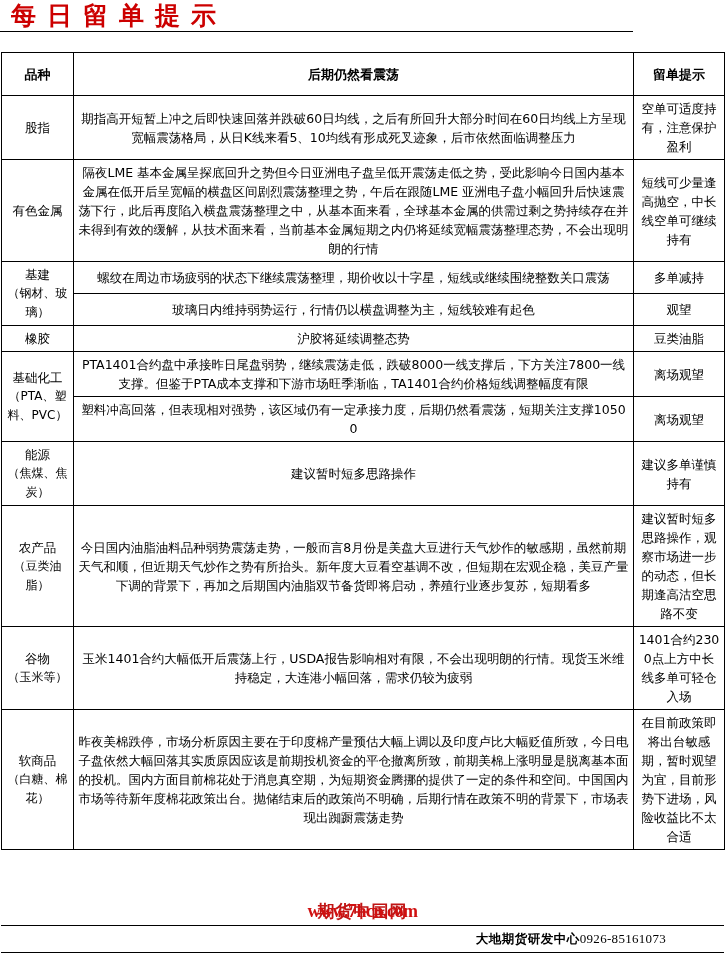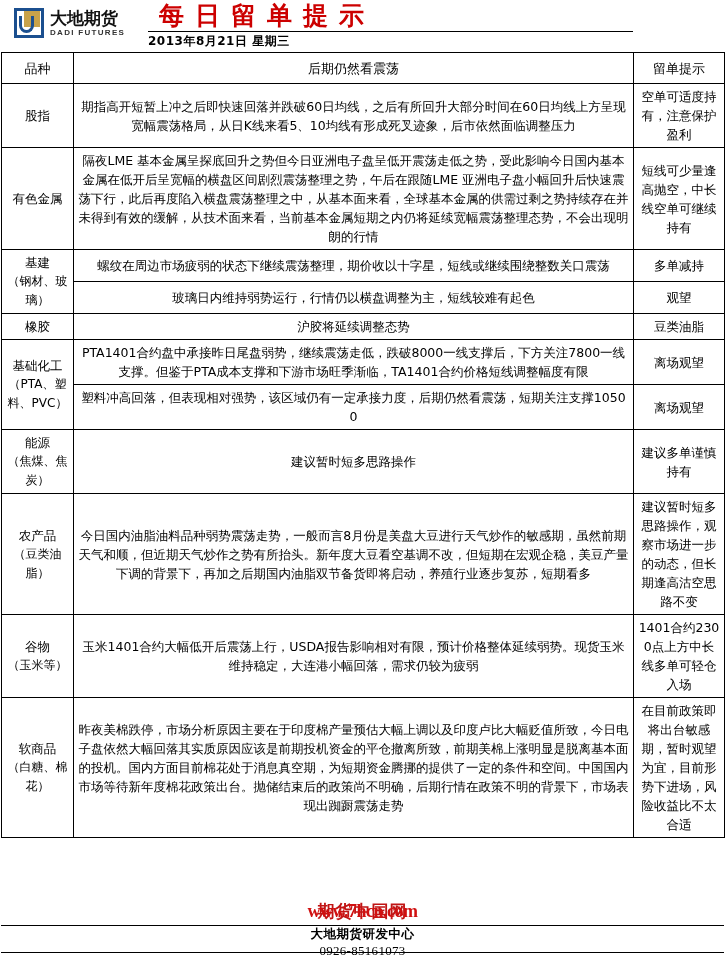--- a/index.html
+++ b/index.html
@@ -133,24 +133,24 @@
     padding: 3px 4px;
     vertical-align: middle;
     text-align: center;
     font-size: 12.5px;
     line-height: 19px;
     color: #000;
     font-family: "DejaVu Sans", "Liberation Sans", sans-serif;
     word-break: break-all;
   }
   table.main th {
-    font-weight: normal;
+    font-weight: bold;
     font-size: 13px;
     height: 22px;
-    padding: 4px 4px;
+    padding: 10px 4px;
   }
   col.c1 { width: 72px; }
   col.c2 { width: 560px; }
   col.c3 { width: 91px; }
 
   td.variety {
     font-size: 12.5px;
     line-height: 17px;
     font-weight: normal;
     padding: 2px;
@@ -213,57 +213,44 @@
     left: 1px;
     right: 1px;
     top: 925px;
   }
   .footer {
     border-top: 1.3px solid #000000;
     border-bottom: 1.3px solid #000000;
     height: 28px;
     display: flex;
     align-items: center;
-    justify-content: flex-start;
+    justify-content: flex-end;
     padding: 0 58px 0 58px;
     box-sizing: border-box;
-    flex-direction: column;
   }
   .footer-left {
     font-size: 12.5px;
     font-weight: bold;
     letter-spacing: 0.5px;
   }
   .footer-right {
     font-size: 13px;
     font-family: "Liberation Serif", serif;
     letter-spacing: 0.3px;
   }
 </style>
 </head>
 <body>
 
 <div class="page">
 
   <div class="header">
-    <div class="logo-box">
-      <div class="logo-mark">
-        <div class="sq-gold"></div>
-        <div class="sq-outer"></div>
-        <div class="swoosh"></div>
-      </div>
-      <div class="logo-text">
-        <span class="logo-cn">大地期货</span>
-        <span class="logo-en">DADI FUTURES</span>
-      </div>
-    </div>
     <div class="title-block">
       <div class="main-title">每日留单提示</div>
       <div class="title-rule"></div>
-      <div class="doc-date">2013年8月21日 星期三</div>
     </div>
     <div class="header-spacer"></div>
   </div>
 
   <table class="main">
     <colgroup>
       <col class="c1">
         <col class="c2">
         <col class="c3">
     </colgroup>
@@ -342,21 +329,21 @@
         </td>
         <td class="summary">今日国内油脂油料品种弱势震荡走势，一般而言8月份是美盘大豆进行天气炒作的敏感期，虽然前期天气和顺，但近期天气炒作之势有所抬头。新年度大豆看空基调不改，但短期在宏观企稳，美豆产量下调的背景下，再加之后期国内油脂双节备货即将启动，养殖行业逐步复苏，短期看多</td>
         <td class="tip">建议暂时短多思路操作，观察市场进一步的动态，但长期逢高沽空思路不变</td>
       </tr>
 
       <tr>
         <td class="variety">
           <span>谷物</span>
           <span class="vsub">（玉米等）</span>
         </td>
-        <td class="summary">玉米1401合约大幅低开后震荡上行，USDA报告影响相对有限，预计价格整体延续弱势。现货玉米维持稳定，大连港小幅回落，需求仍较为疲弱</td>
+        <td class="summary">玉米1401合约大幅低开后震荡上行，USDA报告影响相对有限，不会出现明朗的行情。现货玉米维持稳定，大连港小幅回落，需求仍较为疲弱</td>
         <td class="tip">1401合约2300点上方中长线多单可轻仓入场</td>
       </tr>
 
       <tr>
         <td class="variety">
           <span>软商品</span>
           <span class="vsub">（白糖、棉花）</span>
         </td>
         <td class="summary">昨夜美棉跌停，市场分析原因主要在于印度棉产量预估大幅上调以及印度卢比大幅贬值所致，今日电子盘依然大幅回落其实质原因应该是前期投机资金的平仓撤离所致，前期美棉上涨明显是脱离基本面的投机。国内方面目前棉花处于消息真空期，为短期资金腾挪的提供了一定的条件和空间。中国国内市场等待新年度棉花政策出台。抛储结束后的政策尚不明确，后期行情在政策不明的背景下，市场表现出踟蹰震荡走势</td>
         <td class="tip">在目前政策即将出台敏感期，暂时观望为宜，目前形势下进场，风险收益比不太合适</td>

